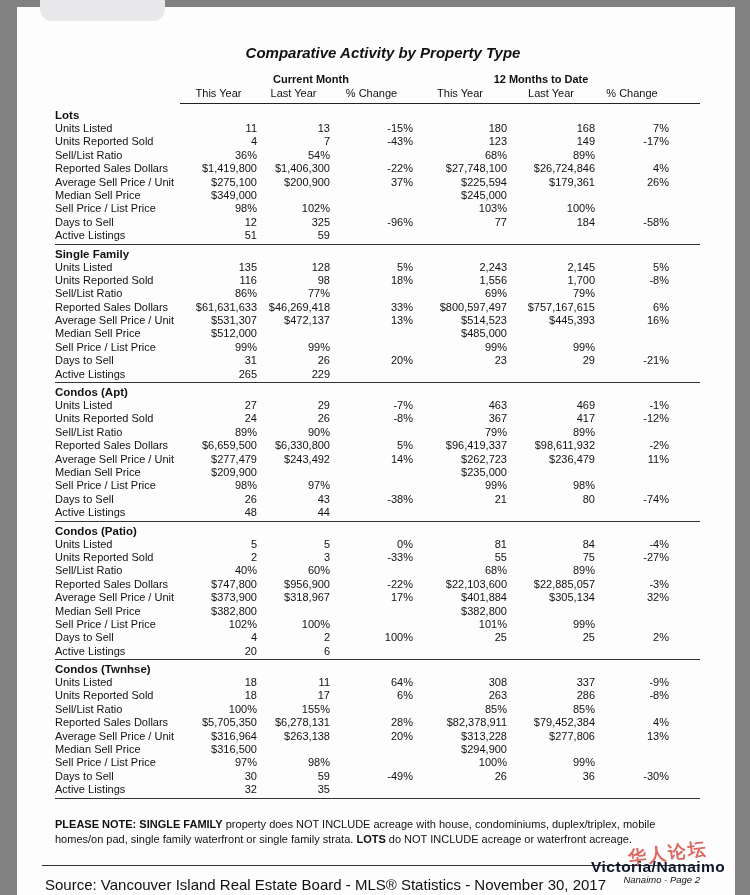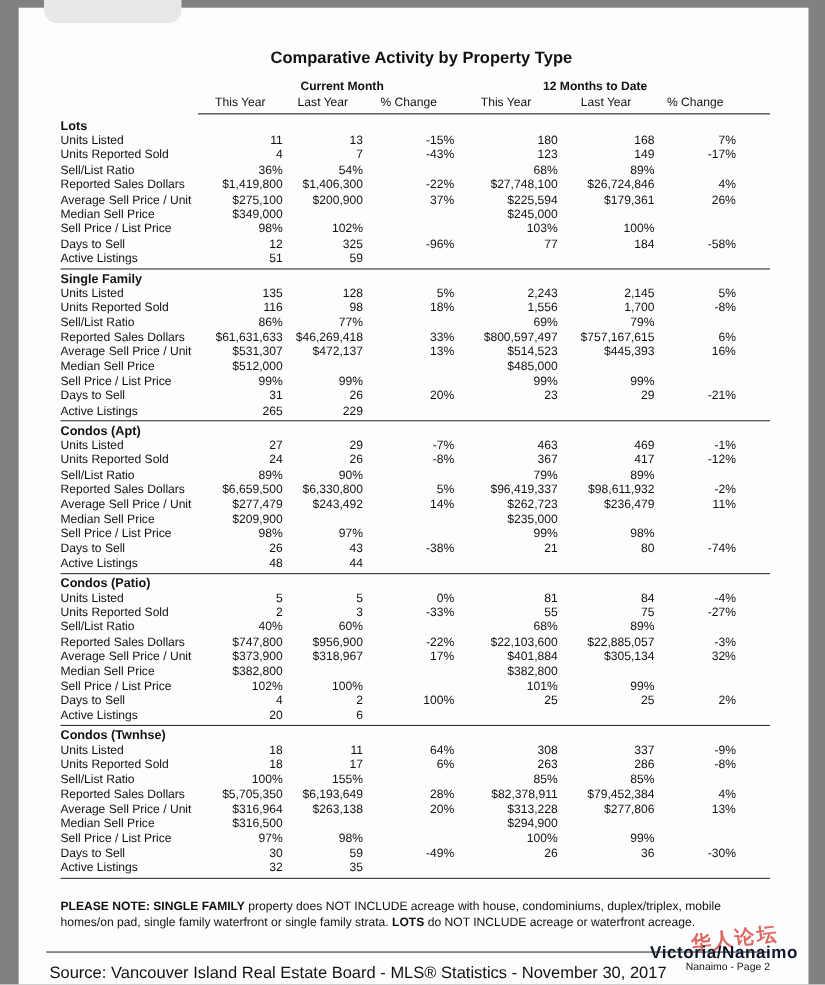--- a/index.html
+++ b/index.html
@@ -12,21 +12,21 @@
   .page {
     position:absolute; left:17px; top:7px; width:718px; height:888px;
     background:#fdfdfd;
   }
   .top-tab {
     position:absolute; left:40px; top:0; width:125px; height:21px;
     background:#e8e8ea; border-radius:0 0 12px 12px; z-index:3;
   }
   .title {
     position:absolute; top:37px; left:38px; width:656px; text-align:center;
-    font-size:15px; font-weight:bold;
+    font-size:15px; font-weight:bold;font-style:italic;
   }
   .group-label {
     position:absolute; top:66px; transform:translateX(-50%);
     font-size:11px; font-weight:bold; white-space:nowrap;
   }
   .gh1 { left:294px; }
   .gh2 { left:524px; }
   .col-headers {
     position:absolute; top:80px; left:38px;
     display:grid; grid-template-columns:125px 77px 73px 83px 94px 88px 74px;
@@ -47,21 +47,21 @@
   .divider { border-top:1.5px solid #333; margin-top:1px; }
   .note {
     position:absolute; top:810px; left:38px; width:612px;
     font-size:11px; line-height:14.5px;
   }
   .footer-line {
     position:absolute; top:858px; left:25px; width:658px;
     border-top:1.5px solid #333;
   }
   .source { position:absolute; top:869px; left:28px; font-size:15px; }
-  .page-num { position:absolute; top:867px; right:35px; font-size:9.5px; z-index:2; }
+  .page-num { position:absolute; top:867px; right:35px; font-size:9.5px; z-index:2;font-style:italic; }
   .wm-red {
     position:absolute; left:628px; top:841px; z-index:5;
     font-size:18px; font-weight:bold; color:#d9534c; letter-spacing:2px;
     transform:rotate(-7deg); opacity:0.88; white-space:nowrap;
   }
   .wm-blue {
     position:absolute; left:591px; top:858px; z-index:5;
     font-size:15.5px; font-weight:bold; color:#3f4fd8; letter-spacing:0.5px;
     white-space:nowrap;
   }
@@ -452,21 +452,21 @@
           <div class="v">100%</div>
           <div class="v">155%</div>
           <div class="v"></div>
           <div class="v">85%</div>
           <div class="v">85%</div>
           <div class="v"></div>
         </div>
         <div class="trow">
           <div class="lab">Reported Sales Dollars</div>
           <div class="v">$5,705,350</div>
-          <div class="v">$6,193,649</div>
+          <div class="v">$6,278,131</div>
           <div class="v">28%</div>
           <div class="v">$82,378,911</div>
           <div class="v">$79,452,384</div>
           <div class="v">4%</div>
         </div>
         <div class="trow">
           <div class="lab">Average Sell Price / Unit</div>
           <div class="v">$316,964</div>
           <div class="v">$263,138</div>
           <div class="v">20%</div>

